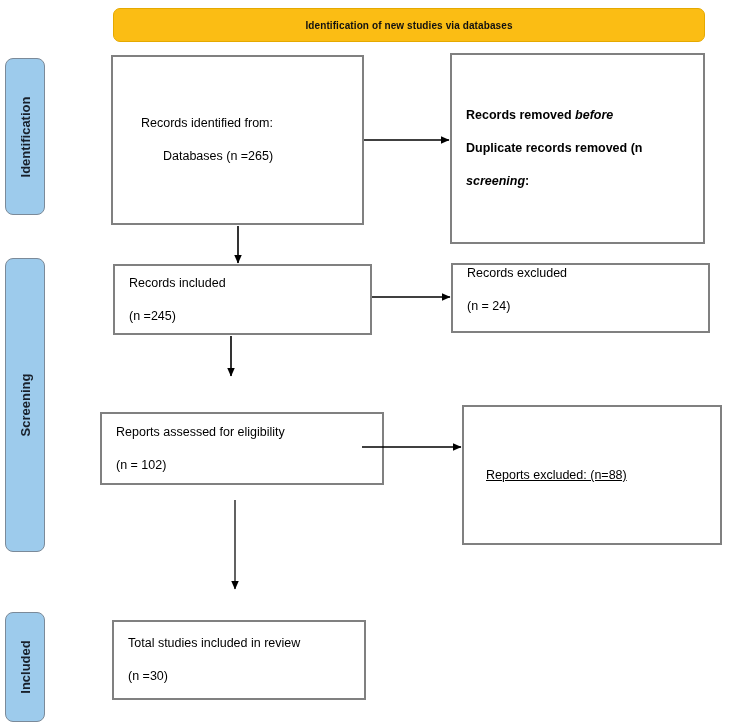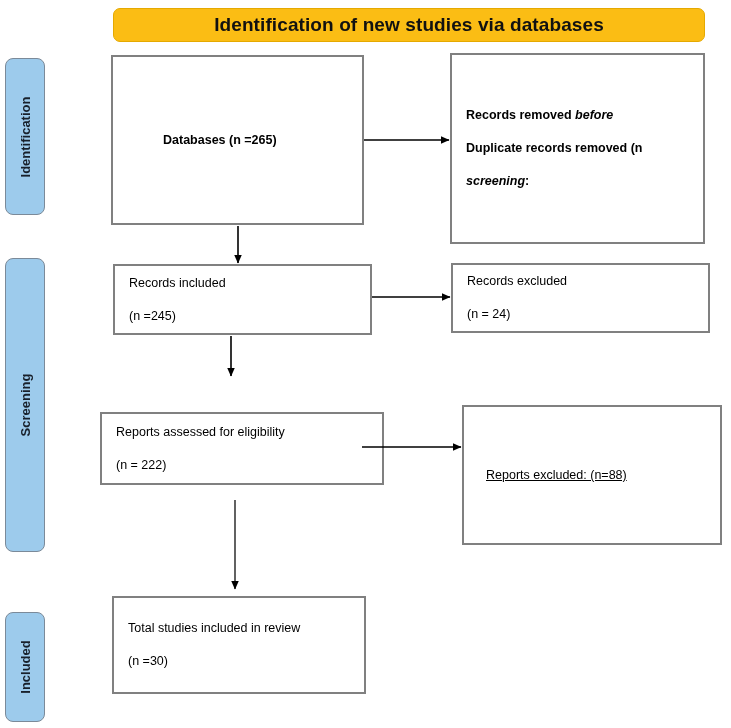--- a/index.html
+++ b/index.html
@@ -29,21 +29,21 @@
     height: 34px;
     background: #fbbd14;
     border: 1px solid #e5a900;
     border-radius: 7px;
     box-sizing: border-box;
     display: flex;
     align-items: center;
     justify-content: center;
   }
   .phase-banner-label {
-    font-size: 19px;
+    font-size: 10px;
     font-weight: bold;
     color: #111111;
     letter-spacing: 0.1px;
     white-space: nowrap;
   }
 
   
   .stage-rail {
     position: absolute;
     left: 5px;
@@ -79,29 +79,29 @@
     flex-direction: column;
     justify-content: center;
   }
   .flow-box-text {
     font-size: 12.5px;
     line-height: 1.32;
     color: #000000;
     white-space: pre-line;
   }
   .flow-box-text .em { font-style: italic; }
-  .indent-line { padding-left: 22px; font-weight: bold; }
+  .indent-line { padding-left: 22px; }
 
   #box-identified      { left: 111px; top: 55px;  width: 253px; height: 170px; }
   #box-removed         { left: 450px; top: 53px;  width: 255px; height: 191px; font-weight: bold; }
   #box-screened        { left: 113px; top: 264px; width: 259px; height: 71px;  }
-  #box-records-excl    { left: 451px; top: 263px; width: 259px; height: 70px;  }
+  #box-records-excl    { left: 451px; top: 263px; width: 259px; height: 70px; justify-content: flex-end;  }
   #box-eligibility     { left: 100px; top: 412px; width: 284px; height: 73px;  }
   #box-reports-excl    { left: 462px; top: 405px; width: 260px; height: 140px; text-decoration: underline; }
-  #box-included-total  { left: 112px; top: 596px; width: 254px; height: 98px;  }
+  #box-included-total  { left: 112px; top: 620px; width: 254px; height: 80px;  }
 
   #box-identified .flow-box-text { padding-left: 18px; }
   #box-removed .flow-box-text,
   #box-screened .flow-box-text,
   #box-records-excl .flow-box-text,
   #box-eligibility .flow-box-text,
   #box-included-total .flow-box-text { padding-left: 4px; }
   #box-reports-excl .flow-box-text { padding-left: 12px; }
 
   
@@ -128,20 +128,21 @@
   </div>
   <div class="stage-rail" id="rail-screening">
     <span class="stage-rail-label">Screening</span>
   </div>
   <div class="stage-rail" id="rail-included">
     <span class="stage-rail-label">Included</span>
   </div>
 
   <div class="flow-box" id="box-identified">
     <div class="flow-box-text">
+      <div>Records identified from:</div>
       <div class="indent-line">Databases (n =265)</div>
     </div>
   </div>
 
   <div class="flow-box" id="box-removed">
     <div class="flow-box-text">
       <div><span>Records removed </span><span class="em">before</span></div>
       <div>Duplicate records removed (n</div>
       <div><span class="em">screening</span><span>:</span></div>
     </div>
@@ -157,21 +158,21 @@
   <div class="flow-box" id="box-records-excl">
     <div class="flow-box-text">
       <div>Records excluded</div>
       <div>(n = 24)</div>
     </div>
   </div>
 
   <div class="flow-box" id="box-eligibility">
     <div class="flow-box-text">
       <div>Reports assessed for eligibility</div>
-      <div>(n = 222)</div>
+      <div>(n = 102)</div>
     </div>
   </div>
 
   <div class="flow-box" id="box-reports-excl">
     <div class="flow-box-text">
       <div>Reports excluded: (n=88)</div>
     </div>
   </div>
 
   <div class="flow-box" id="box-included-total">

